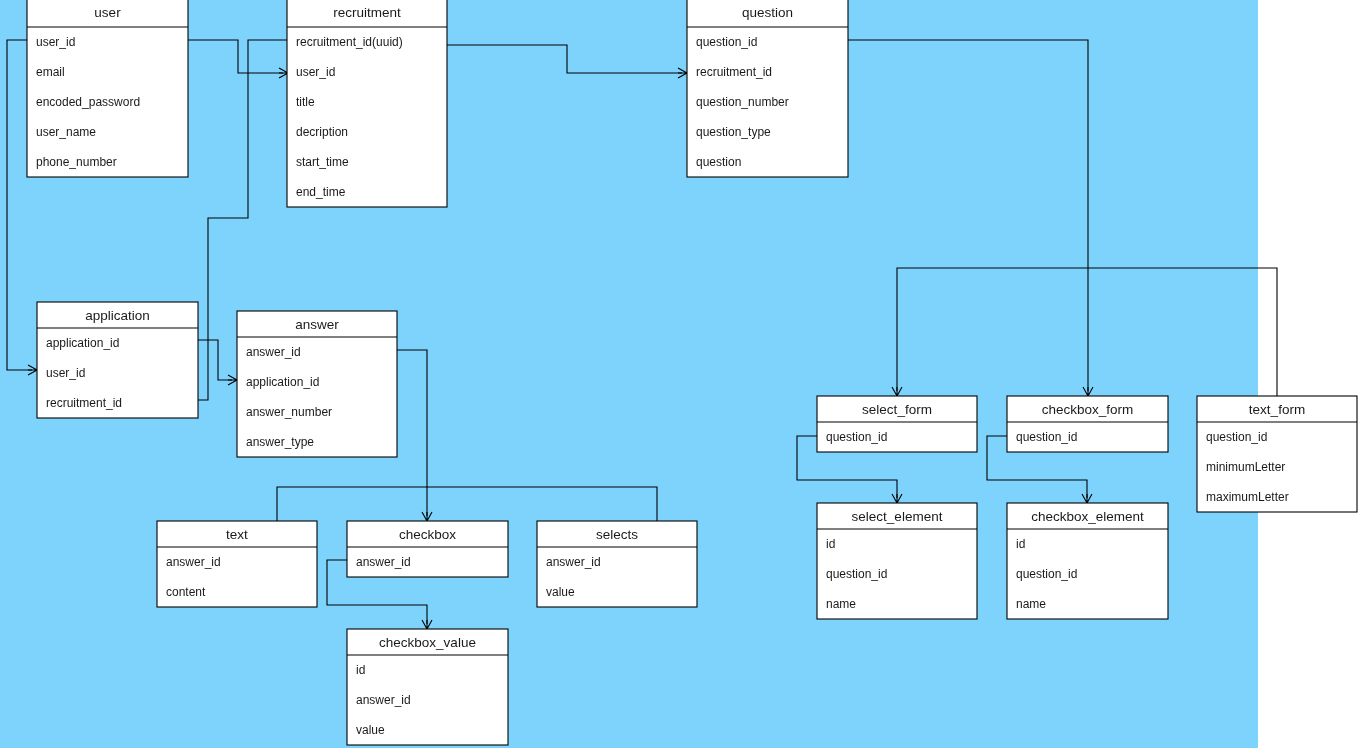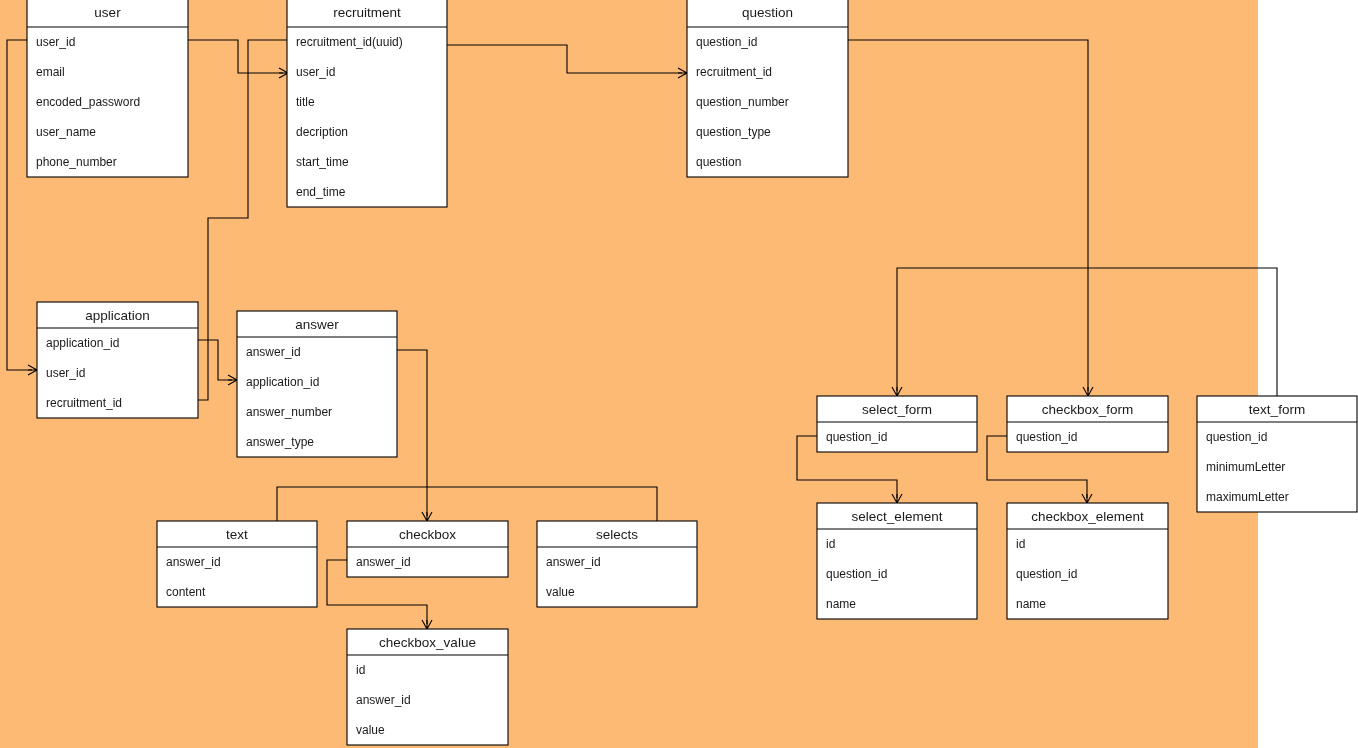--- a/index.html
+++ b/index.html
@@ -10,21 +10,21 @@
   body {
     width: 1358px;
     height: 748px;
     overflow: hidden;
     font-family: "Liberation Sans", sans-serif;
   }
   #diagram-root {
     position: relative;
     width: 1258px;
     height: 748px;
-    background: #fdba74;
+    background: #7dd3fc;
     text-align: center;
   }
   svg#er-canvas {
     position: absolute;
     top: 0;
     left: 0;
     width: 1358px;
     height: 748px;
     display: block;
   }

